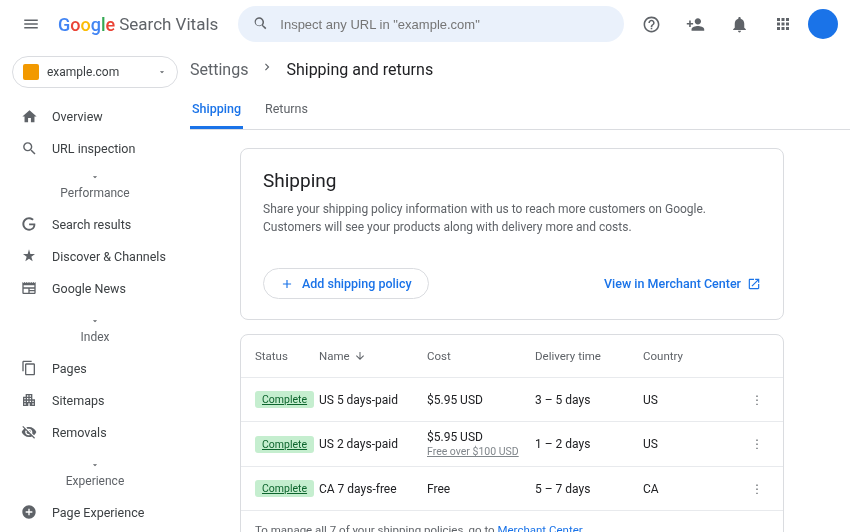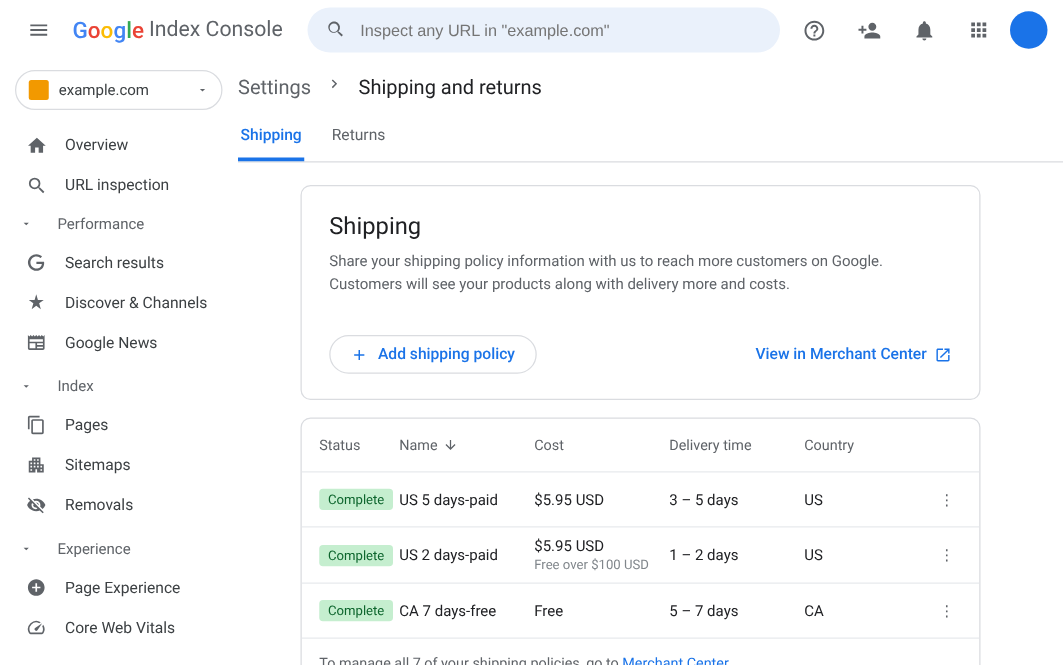--- a/index.html
+++ b/index.html
@@ -19,21 +19,21 @@
 .icon-btn { width: 38px; height: 38px; display: flex; align-items: center; justify-content: center; cursor: pointer; color: #5f6368; border-radius: 50%; }
 .avatar { width: 30px; height: 30px; border-radius: 50%; background: #1a73e8; cursor: pointer; }
 
 .container { display: flex; height: calc(100% - 48px); }
 
 .sidebar { width: 190px; padding: 4px 8px; overflow-y: auto; }
 .property-select { height: 32px; border: 1px solid #dadce0; border-radius: 18px; display: flex; align-items: center; padding: 0 10px; margin: 4px 4px 12px; gap: 8px; cursor: pointer; }
 .prop-icon { width: 16px; height: 16px; background: #f29900; border-radius: 2px; }
 .prop-name { flex: 1; font-size: 12px; color: #3c4043; }
 .sb-group { margin-bottom: 4px; }
-.sb-header { display: flex; align-items: center; gap: 20px; padding: 8px 8px; font-size: 12px; color: #5f6368; cursor: pointer; }
+.sb-header { display: flex; align-items: center; gap: 4px; padding: 8px 8px; font-size: 12px; color: #5f6368; cursor: pointer; flex-direction: column; }
 .sb-item { display: flex; align-items: center; gap: 14px; padding: 7px 12px; font-size: 12.5px; color: #3c4043; cursor: pointer; border-radius: 0 16px 16px 0; }
 .sb-icon { width: 18px; height: 18px; display: flex; align-items: center; justify-content: center; color: #5f6368; }
 
 .main { flex: 1; background: #fff; overflow-y: auto; }
 .breadcrumb { display: flex; align-items: flex-start; gap: 12px; padding: 12px 0 6px; font-size: 16px; color: #5f6368; }
 .bc-current { color: #202124; }
 .tabs { display: flex; gap: 20px; border-bottom: 1px solid #dadce0; margin-top: 6px; }
 .tab { padding: 10px 2px; font-size: 12.5px; color: #5f6368; cursor: pointer; border-bottom: 3px solid transparent; }
 .tab.active { color: #1a73e8; border-bottom-color: #1a73e8; font-weight: 500; }
 
@@ -47,41 +47,41 @@
 .table-wrap { margin: 14px 66px 0 50px; border: 1px solid #dadce0; border-radius: 8px; overflow: hidden; }
 .table-head, .table-row { display: flex; align-items: center; padding: 0 14px; }
 .table-head { height: 42px; font-size: 11.5px; color: #5f6368; }
 .table-row { min-height: 44px; border-top: 1px solid #e8eaed; font-size: 12px; }
 .col-status { width: 64px; }
 .col-name { width: 108px; display: flex; align-items: center; gap: 4px; }
 .col-cost { width: 108px; }
 .col-delivery { width: 108px; }
 .col-country { flex: 1; }
 .col-menu { width: 24px; color: #5f6368; cursor: pointer; text-align: center; }
-.badge { display: inline-block; padding: 2px 7px; font-size: 10.5px; background: #c5eecf; color: #0d652d; border-radius: 3px; }
-.subtext { font-size: 10.5px; color: #80868b; margin-top: 1px; }
+.badge { display: inline-block; padding: 2px 7px; font-size: 10.5px; background: #c5eecf; color: #0d652d; border-radius: 3px; text-decoration: underline; }
+.subtext { font-size: 10.5px; color: #80868b; margin-top: 1px; text-decoration: underline; }
 .row-double { padding-top: 8px; padding-bottom: 8px; }
 
 .manage-row { padding: 12px 14px; font-size: 11.5px; color: #5f6368; border-top: 1px solid #e8eaed; }
 .manage-row a { color: #1a73e8; text-decoration: underline; cursor: pointer; }
 
 svg { display: block; }
 </style>
 </head>
 <body>
 
 <div class="header">
   <div class="menu-btn icon-btn">
     <svg width="18" height="18" viewBox="0 0 24 24">
         <path fill="#5f6368" d="M3 18h18v-2H3v2zm0-5h18v-2H3v2zm0-7v2h18V6H3z"></path>
       </svg>
   </div>
   <div class="logo">
     <span class="logo-g"><span class="g-blue">G</span><span class="g-red">o</span><span class="g-yellow">o</span><span class="g-blue">g</span><span class="g-green">l</span><span class="g-red">e</span></span>
-    <span class="logo-text">Index Console</span>
+    <span class="logo-text">Search Vitals</span>
   </div>
   <div class="search-bar">
     <svg width="18" height="18" viewBox="0 0 24 24">
         <path fill="#5f6368" d="M15.5 14h-.79l-.28-.27a6.471 6.471 0 001.48-5.34C15.23 5.01 12.42 2.5 9.14 2.94 5.01 3.49 2.5 7.3 3.94 11.14c.67 1.79 2.23 3.22 4.08 3.66 1.9.45 3.79-.08 5.11-1.24l.27.28v.79l4.25 4.25 1.49-1.49L15.5 14zm-6 0C7.01 14 5 11.99 5 9.5S7.01 5 9.5 5 14 7.01 14 9.5 11.99 14 9.5 14z"></path>
       </svg>
     <input type="text" placeholder="Inspect any URL in &quot;example.com&quot;" style="">
   </div>
   <div class="header-right">
     <div class="icon-btn">
         <svg width="19" height="19" viewBox="0 0 24 24">

